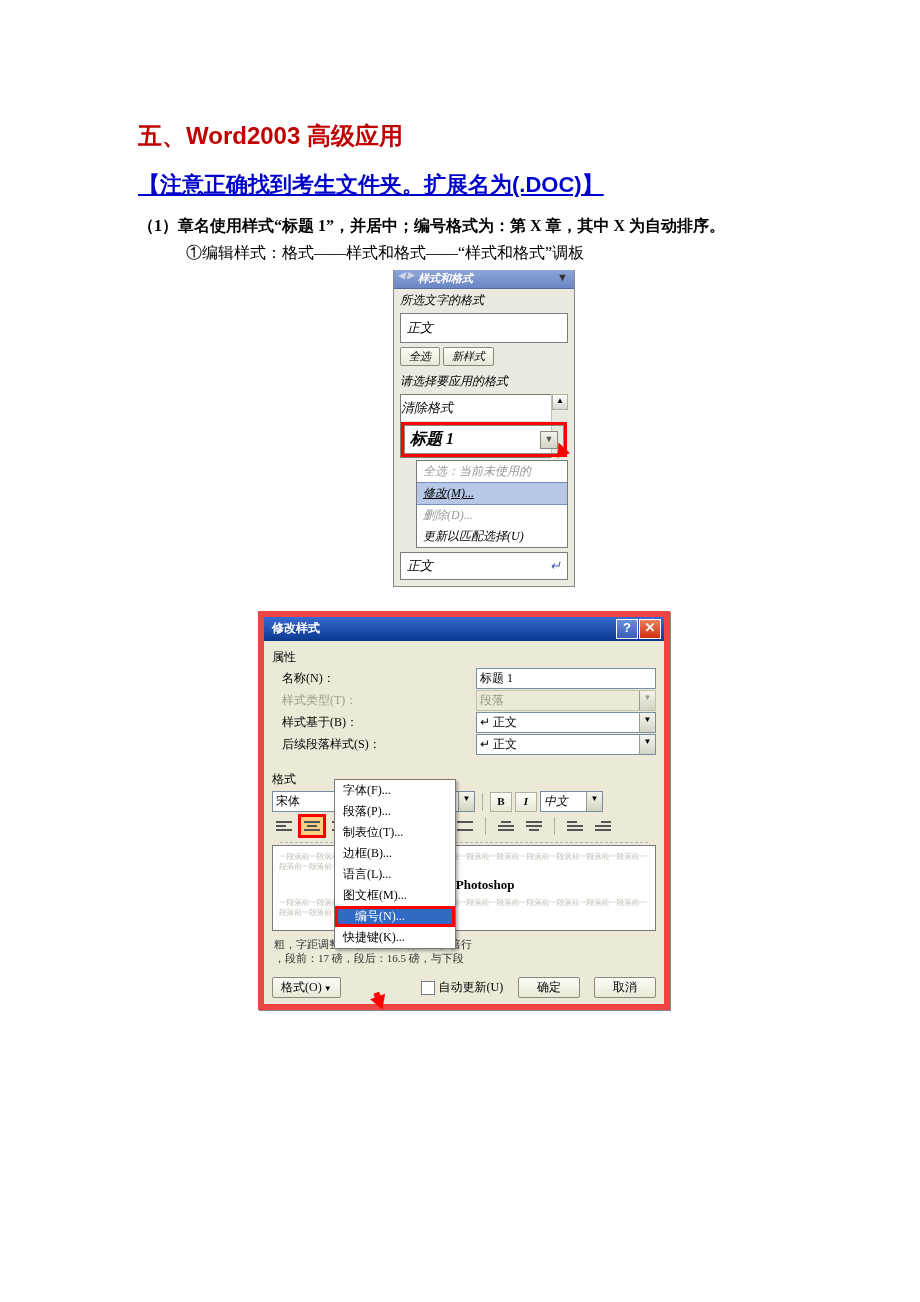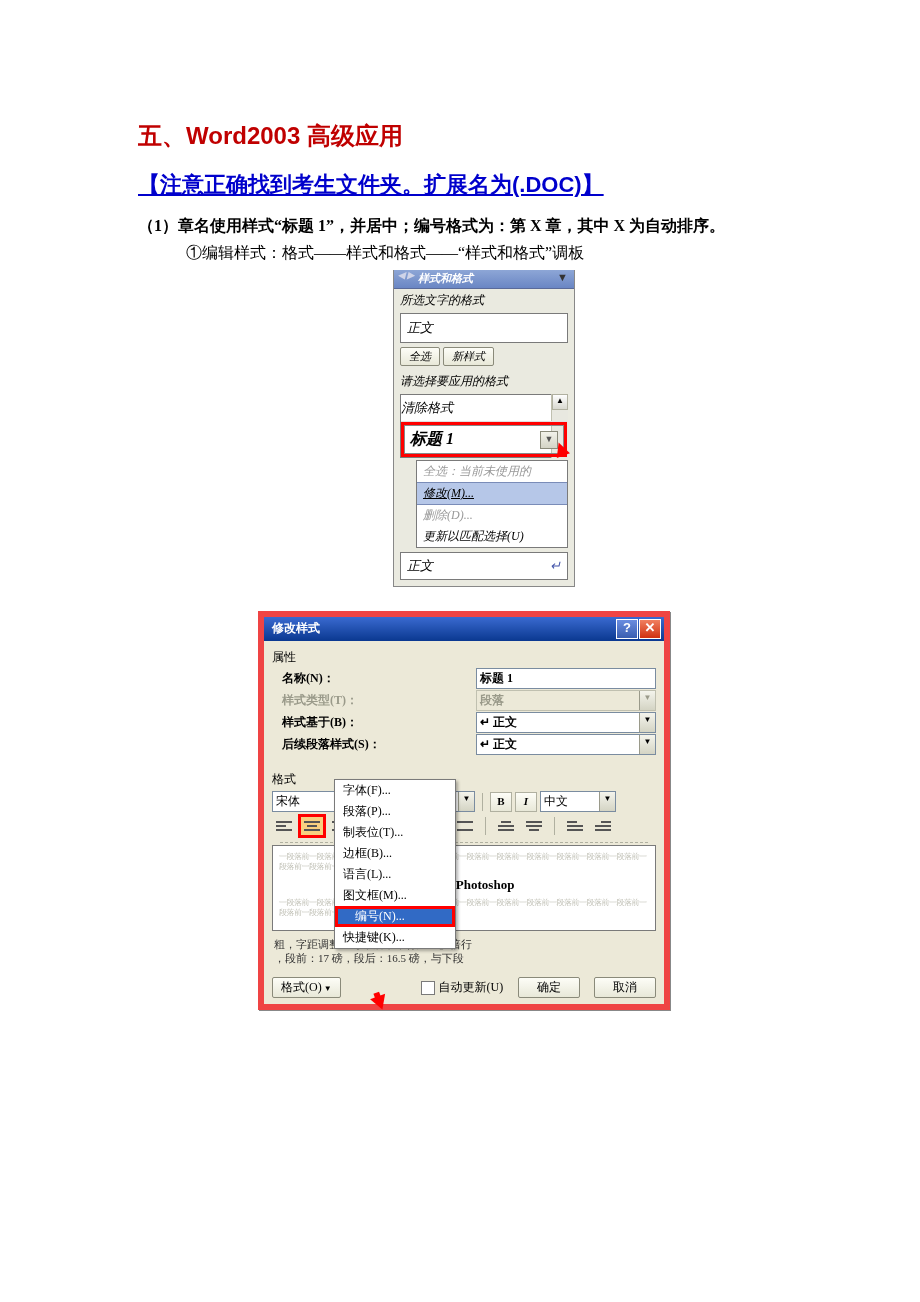--- a/index.html
+++ b/index.html
@@ -163,21 +163,21 @@
     border:1px solid #fff; font-family:Arial; font-size:13px;
     position:absolute; top:2px; line-height:16px;
   }
   .dlg-title .qbtn { right:26px; background:linear-gradient(#6a8de0,#3a5eb0); }
   .dlg-title .xbtn { right:3px; background:linear-gradient(#f08060,#d03010); }
   .dlg-body {
     background: #ece9d8;
     padding: 6px 8px 6px 8px;
   }
   .group-label { font-size:12px; margin: 2px 0 2px 0;}
-  .field { display:flex; align-items:center; margin: 1px 0; font-weight: bold; }
+  .field { display:flex; align-items:center; margin: 1px 0; }
   .field .lbl { width: 200px; font-size:12px; padding-left:10px; }
   .field .lbl.dis { color:#9a9a8a;}
   .field .ctl {
     flex:1;
   }
   .txt-in, .combo {
     width: 180px;
     border:1px solid #7a8ca0;
     background:#fff;
     font-size:12px;
@@ -187,21 +187,21 @@
     box-sizing:border-box;
     position:relative;
   }
   .combo.disabled{background:#ece9d8;color:#9a9a8a;border-color:#c0c0b0;}
   .combo .arr{position:absolute;right:0;top:0;bottom:0;width:15px;background:linear-gradient(#f4f4ec,#d4d4c4);border-left:1px solid #9a9a8a;font-size:8px;text-align:center;line-height:14px;}
   .toolbar {
     display:flex; align-items:center; gap:3px; margin:3px 0 4px 0; position:relative;
   }
   .toolbar .combo.small{width:150px;}
   .toolbar .combo.xs{width:50px;}
-  .toolbar .combo.lang{width:76px;}
+  .toolbar .combo.lang{width:63px;font-style:italic;}
   .tbtn {
     width:20px;height:18px;border:1px solid #b0b0a0;background:linear-gradient(#fdfdf7,#e8e8d8);
     font-size:11px;text-align:center;line-height:16px;font-family:"Times New Roman",serif;
   }
   .tbtn.b{font-weight:bold;}
   .tbtn.i{font-style:italic;font-weight:bold;}
   .align-row{display:flex;align-items:center;gap:4px;margin:2px 0 6px 0;}
   .align-btn{width:22px;height:18px;border:1px solid transparent;display:inline-flex;flex-direction:column;justify-content:center;align-items:center;gap:2px;}
   .align-btn.sel{border:1px solid #8a5a20;background:#f8d080;}
   .align-btn.redsel{ outline:3px solid #f00; outline-offset:-1px;}

